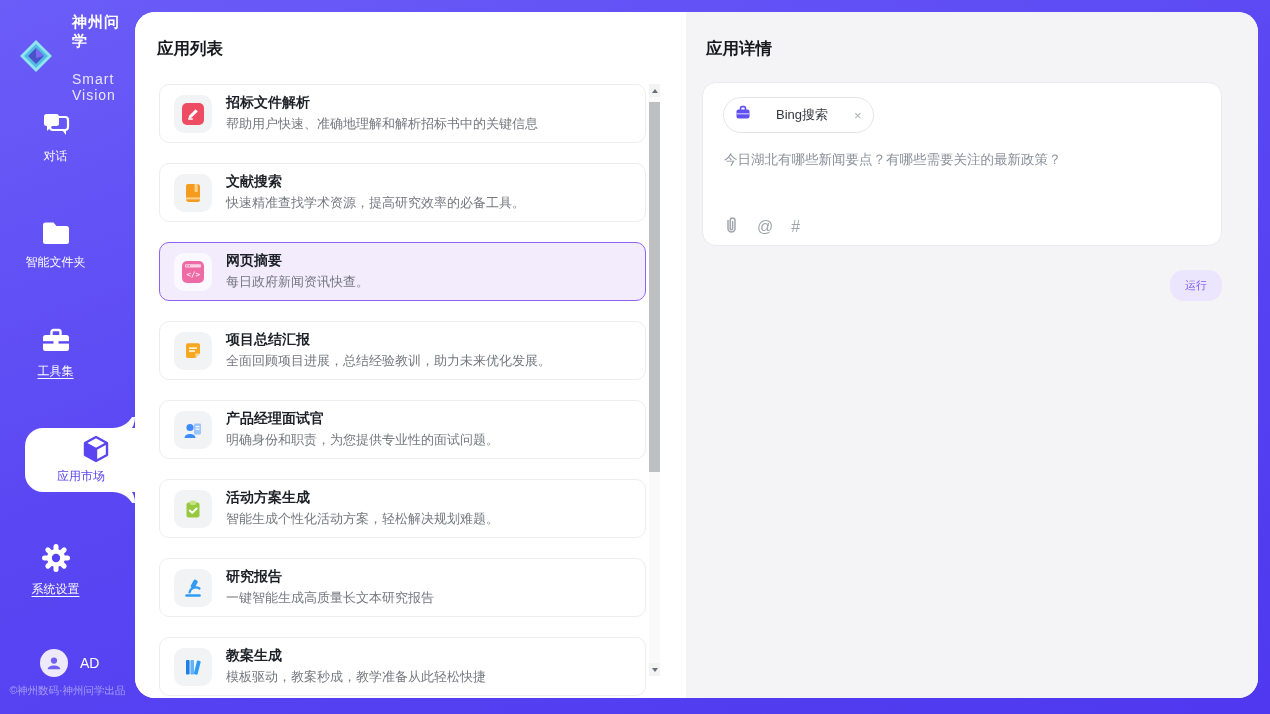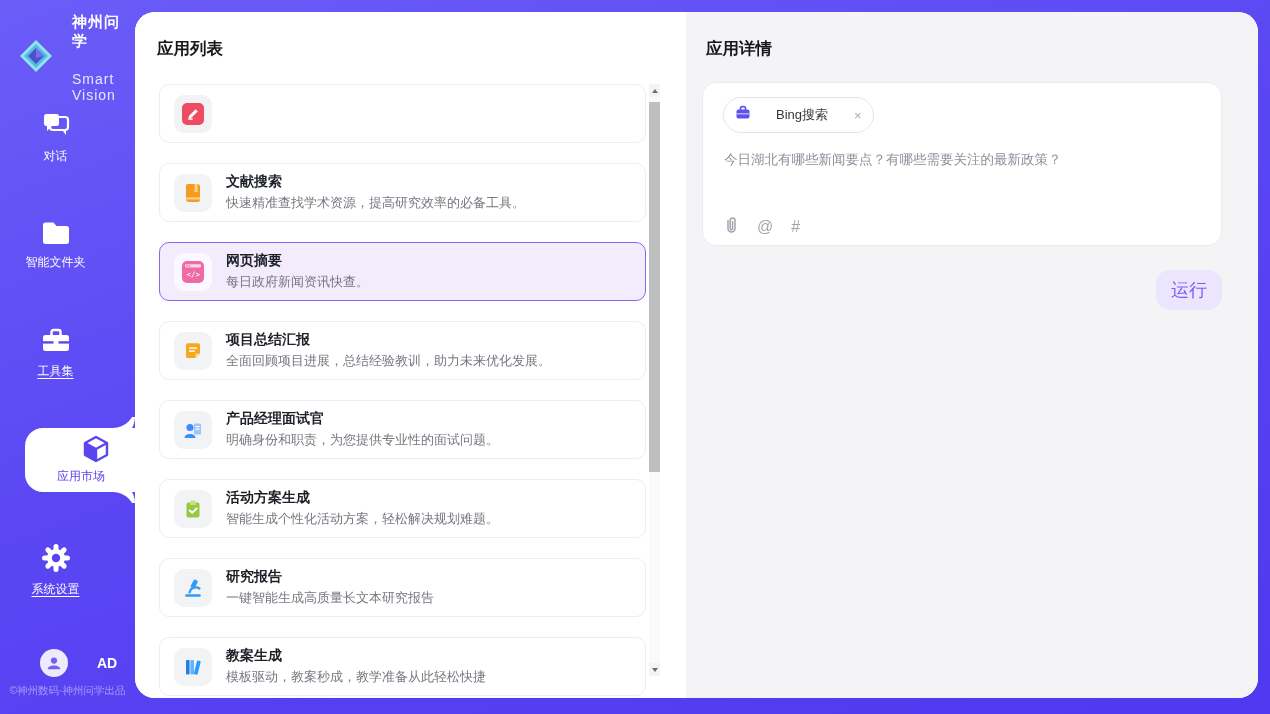--- a/index.html
+++ b/index.html
@@ -21,21 +21,21 @@
 
   .bump { position:absolute; left:25px; top:428px; width:110px; height:64px; background:#fff;
           border-radius:18px 0 0 18px; text-align:left; cursor:pointer;padding-left:32px; }
   .bump::before { content:""; position:absolute; right:0; top:-22px; width:22px; height:22px;
           border-bottom-right-radius:22px; box-shadow:0 11px 0 0 #fff; }
   .bump::after { content:""; position:absolute; right:0; bottom:-22px; width:22px; height:22px;
           border-top-right-radius:22px; box-shadow:0 -11px 0 0 #fff; }
   .bump .nicon { display:flex; justify-content:center; margin-top:5px; margin-bottom:3px; }
   .bump .nlabel { color:#5b45f0; font-size:12px; }
 
-  .user-row { position:absolute; left:40px; top:649px; display:flex; align-items:center; gap:29px; cursor:pointer;font-weight:bold; }
+  .user-row { position:absolute; left:40px; top:649px; display:flex; align-items:center; gap:12px; cursor:pointer; }
   .avatar { width:28px; height:28px; border-radius:50%; background:#efe9fc; display:flex; align-items:center; justify-content:center; }
   .user-initials { color:#fff; font-size:14px; }
   .side-footer { position:absolute; left:0; top:684px; width:135px; text-align:center;
                  color:rgba(255,255,255,.45); font-size:10.5px; }
 
   
   .content { position:absolute; left:135px; top:12px; width:1123px; height:686px;
              border-radius:20px; overflow:hidden; display:flex; background:#fff; }
 
   
@@ -68,21 +68,21 @@
   .detail-card { position:absolute; left:16px; top:70px; width:520px; height:164px;
                  background:#fff; border:1px solid #e9ebef; border-radius:14px; }
   .tool-tag { position:absolute; left:20px; top:14px; display:inline-flex; align-items:center; gap:25px;
               padding:7px 11px; border:1px solid #e2e4e9; border-radius:18px; background:#fff; cursor:pointer; }
   .tag-label { font-size:13px; color:#33363c; }
   .tag-close { font-size:13px; color:#a8adb5; margin-left:1px; cursor:pointer; }
   .query-text { position:absolute; left:21px; top:68px; font-size:13.5px; color:#8b909a; }
   .input-tools { position:absolute; left:21px; top:133px; display:flex; align-items:center; gap:18px; color:#a0a5ad; }
   .glyph-btn { font-size:16px; color:#a0a5ad; cursor:pointer; }
   .run-btn { position:absolute; right:36px; top:258px; background:#ebe5fd; color:#7c5cf5;
-             font-size:18px; padding:8px 15px; border:none; border-radius:14px; cursor:pointer; }
+             font-size:11px; padding:8px 15px; border:none; border-radius:14px; cursor:pointer; }
 </style>
 </head>
 <body>
 
 <div class="page">
 
   <div class="sidebar">
     <div class="logo">
       <span>
         <svg width="36" height="36" viewBox="0 0 36 36">
@@ -178,20 +178,24 @@
       <div class="cards">
 
         <div class="card">
           <span class="cicon">
             <svg width="22" height="22" viewBox="0 0 22 22">
               <rect width="22" height="22" rx="5" fill="#ee4c63"></rect>
               <path d="M6.2 15.8 L7.4 12.4 L13.6 6.2 L15.8 8.4 L9.6 14.6 Z" fill="#fff"></path>
               <rect x="6" y="15.2" width="5" height="1.6" rx="0.8" fill="#fff"></rect>
             </svg>
           </span>
+          <span class="ctext">
+            <div class="ctitle">招标文件解析</div>
+            <div class="cdesc">帮助用户快速、准确地理解和解析招标书中的关键信息</div>
+          </span>
         </div>
 
         <div class="card">
           <span class="cicon">
             <svg width="22" height="22" viewBox="0 0 22 22">
               <path d="M4 4 a2 2 0 0 1 2 -2 h9 a3 3 0 0 1 3 3 v13 a2 2 0 0 1 -2 2 h-9 a3 3 0 0 1 -3 -3 z" fill="#f59b1e"></path>
               <rect x="12.6" y="2" width="3" height="8" fill="#fcd391"></rect>
               <rect x="4" y="15.4" width="14" height="2" fill="#fcd391"></rect>
             </svg>
           </span>

